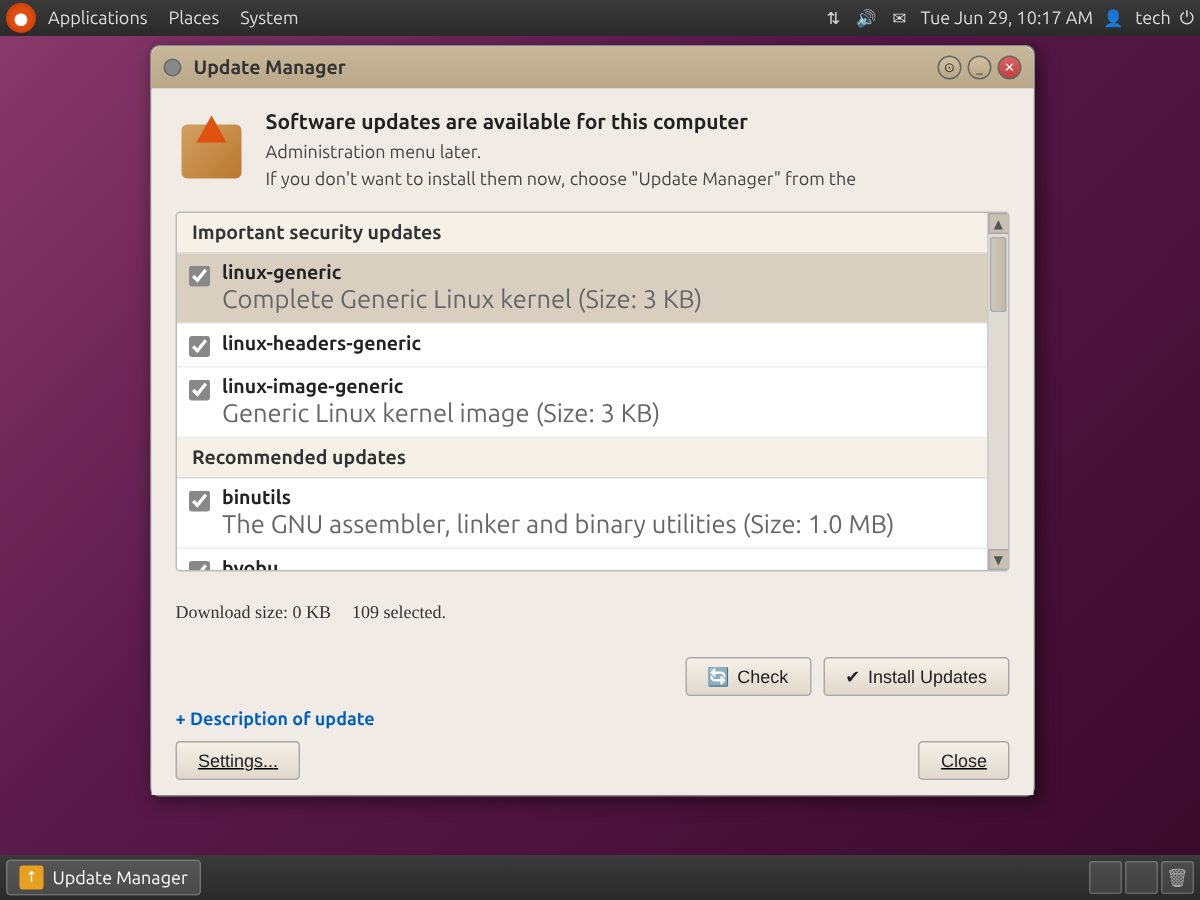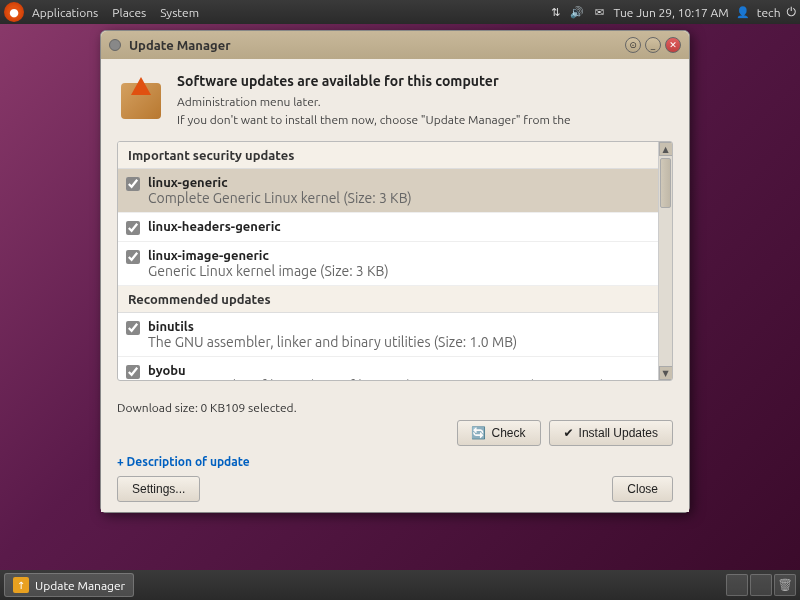--- a/index.html
+++ b/index.html
@@ -257,21 +257,21 @@
       flex-shrink: 0;
       accent-color: #888;
     }
     .update-info { flex: 1; }
     .update-name {
       font-weight: bold;
       font-size: 13px;
       color: #222;
     }
     .update-desc {
-      font-size: 14px;
+      font-size: 17px;
       color: #666;
       margin-top: 1px;
     }
     .scrollbar-track {
       width: 14px;
       background: #e0dbd2;
       border-left: 1px solid #ccc;
       display: flex;
       flex-direction: column;
       align-items: center;
@@ -305,22 +305,23 @@
       border-radius: 2px;
     }
 
     
     .window-footer {
       padding: 8px 16px 10px;
       background: #f0ebe4;
     }
     .footer-info {
       display: flex;
-      gap: 0;
-      margin-bottom: 6px;
+      gap: 14px;
+      margin-bottom: 22px;
+      font-family: Liberation Serif, serif;
     }
     .download-size {
       font-size: 12px;
       color: #333;
     }
     .selected-count {
       font-size: 12px;
       color: #333;
     }
     .footer-actions {
@@ -349,20 +350,21 @@
       cursor: pointer;
       text-decoration: none;
       font-weight: bold;
     }
 
     .footer-bottom {
       display: flex;
       justify-content: space-between;
       align-items: center;
       margin-top: 8px;
+      text-decoration: underline;
     }
 
     
     .ubuntu-logo {
       width: 20px;
       height: 20px;
       background: radial-gradient(circle, #e05010 40%, #c03000 100%);
       border-radius: 50%;
       display: flex;
       align-items: center;

